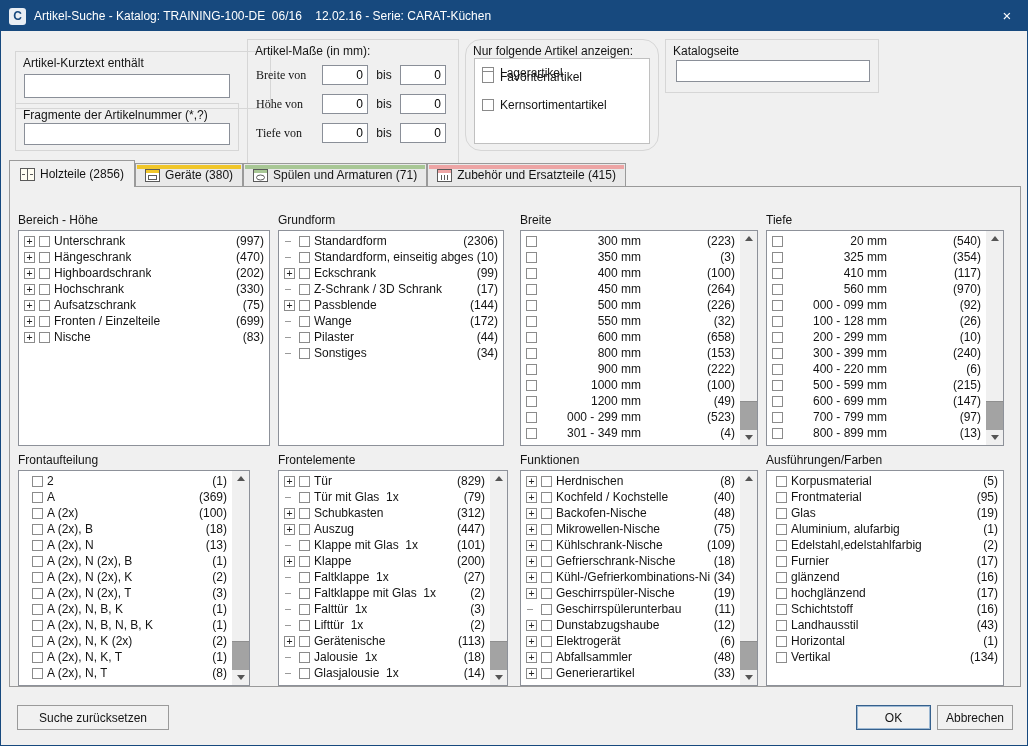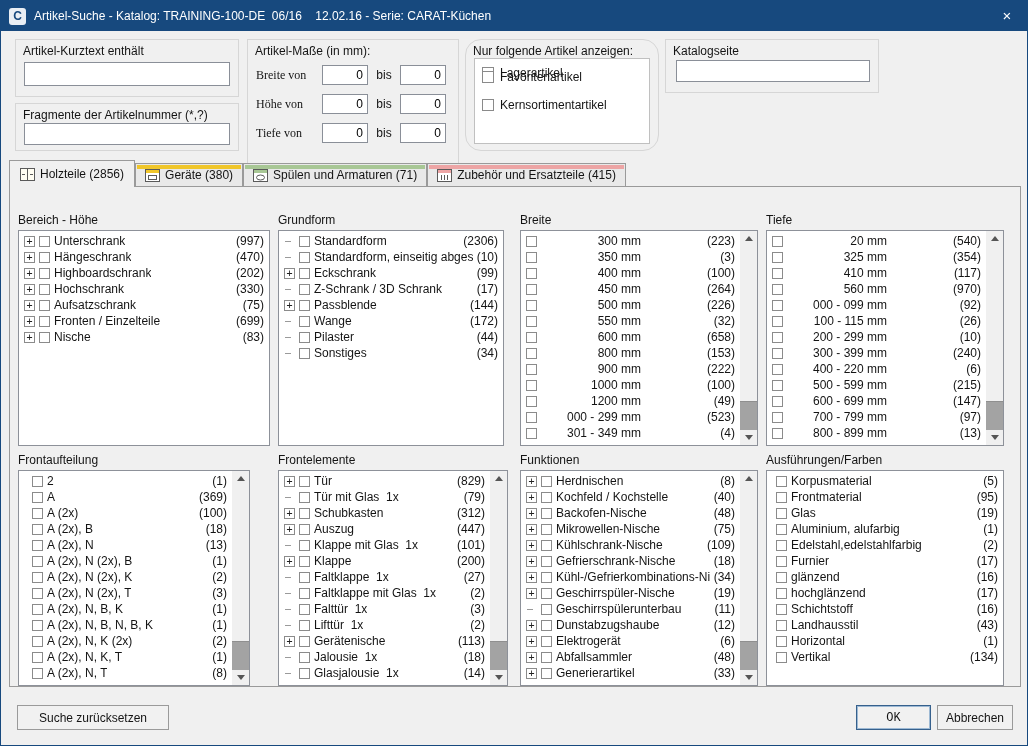--- a/index.html
+++ b/index.html
@@ -15,21 +15,21 @@
   .appicon{ width:17px; height:17px; background:#e9eef4; border-radius:3px; color:#17497e;
     font-weight:bold; font-size:12px; line-height:17px; text-align:center; flex:none; }
   .titletext{ margin-left:8px; white-space:pre; }
   .closebtn{ position:absolute; right:6px; top:4px; width:28px; height:22px; text-align:center;
     line-height:22px; font-size:15px; color:#fff; cursor:default; }
   
   .group{ position:absolute; border:1px solid #d6d6d6; }
   .glabel{ position:absolute; left:7px; top:4px; white-space:nowrap; }
   .tinput{ position:absolute; border:1px solid #8a8f98; background:#fff; height:22px;
     font-family:"Liberation Sans",sans-serif; font-size:12px; padding:0 4px; }
-  #g-kurztext{ left:14px; top:38px; width:224px; height:58px; }
+  #g-kurztext{ left:14px; top:50px; width:256px; height:58px; }
   #g-kurztext .tinput{ left:8px; top:22px; width:206px; height:24px; }
   #g-fragmente{ left:14px; top:102px; width:224px; height:48px; }
   #g-fragmente .tinput{ left:8px; top:19px; width:206px; }
   #g-masse{ left:246px; top:38px; width:212px; height:140px; }
   .mrow{ position:absolute; left:8px; width:198px; height:22px; display:flex; align-items:center; gap:4px; }
   .mrow.m0{ top:24px; } .mrow.m1{ top:53px; } .mrow.m2{ top:82px;align-items:center; }
   .mlabel{ width:62px; flex:none;font-family:Liberation Serif, serif; }
   .minput{ width:46px; height:20px; flex:none; border:1px solid #8a8f98; background:#fff;
     text-align:right; padding:0 4px; font-family:"Liberation Sans",sans-serif; font-size:12px; }
   .bis{ width:24px; text-align:center; flex:none; }
@@ -80,21 +80,21 @@
   .noexp{ flex:none; width:11px; height:11px; position:relative; }
   .noexp::after{ content:""; position:absolute; left:1px; right:4px; top:5px; border-top:1px solid #9a9a9a; }
   .cb{ flex:none; width:11px; height:11px; border:1px solid #8b8b8b; background:#fff; }
   .lbl{ flex:0 1 auto; min-width:0; white-space:pre; overflow:hidden; }
   .lbl.r{ flex:none; width:100px; text-align:right; }
   .cnt{ flex:none; margin-left:auto; padding-right:4px; white-space:nowrap; }
   
   .btn{ position:absolute; top:704px; height:25px; background:#f1f1f1; border:1px solid #9a9a9a;
     display:flex; align-items:center; justify-content:center; cursor:default; }
   #btn-reset{ left:16px; width:152px; }
-  #btn-ok{ left:855px; width:75px; border:1px solid #36608c; box-shadow:inset 0 0 0 1px #9db9d4;font-family:Liberation Mono, monospace; }
+  #btn-ok{ left:855px; width:75px; border:1px solid #36608c; box-shadow:inset 0 0 0 1px #9db9d4; }
   #btn-cancel{ left:936px; width:76px; }
 </style>
 </head>
 <body>
 
 <div class="window">
 
   <div class="titlebar">
     <span class="appicon">C</span>
     <span class="titletext">Artikel-Suche - Katalog: TRAINING-100-DE  06/16    12.02.16 - Serie: CARAT-Küchen</span>
@@ -415,21 +415,21 @@
               <span class="lbl r">560 mm</span>
               <span class="cnt">(970)</span>
             </div>
             <div class="row">
               <span class="cb"></span>
               <span class="lbl r">000 - 099 mm</span>
               <span class="cnt">(92)</span>
             </div>
             <div class="row">
               <span class="cb"></span>
-              <span class="lbl r">100 - 115 mm</span>
+              <span class="lbl r">100 - 128 mm</span>
               <span class="cnt">(26)</span>
             </div>
             <div class="row">
               <span class="cb"></span>
               <span class="lbl r">200 - 299 mm</span>
               <span class="cnt">(10)</span>
             </div>
             <div class="row">
               <span class="cb"></span>
               <span class="lbl r">300 - 399 mm</span>

